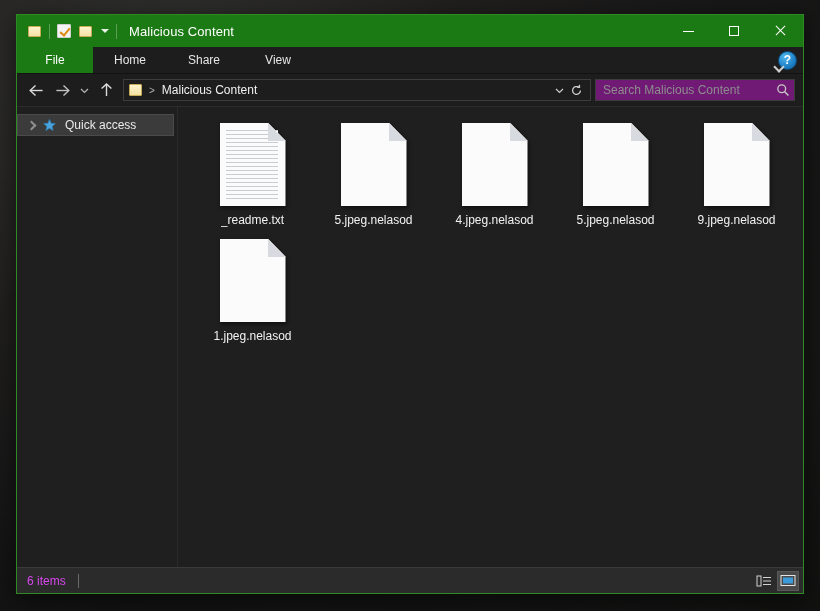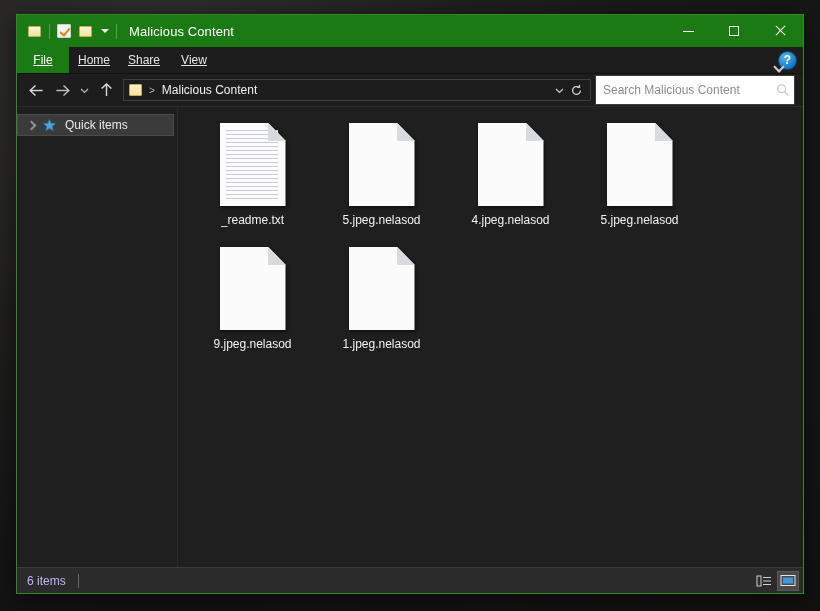--- a/index.html
+++ b/index.html
@@ -161,25 +161,24 @@
     display: flex;
     align-items: stretch;
     flex: 0 0 auto;
     position: relative;
     border-bottom: 1px solid #121212;
   }
   .tab {
     display: flex;
     align-items: center;
     justify-content: center;
-    padding: 0 2px;
+    padding: 0 14px;
     font-size: 12px;
     color: #e6e6e6;
     min-width: 46px;
-    text-decoration: underline;
   }
   .tab.file {
     background: #1b7a14;
     color: #ffffff;
     min-width: 48px;
   }
   .ribbon-right {
     margin-left: auto;
     display: flex;
     align-items: center;
@@ -272,24 +271,24 @@
     display: flex;
     align-items: center;
   }
   .mini-btn {
     width: 17px; height: 20px;
     display: flex; align-items: center; justify-content: center;
     color: #d3d3d3;
   }
   .searchbox {
     width: 200px;
-    height: 30px;
+    height: 22px;
     border: 1px solid #3d3d3d;
     box-sizing: border-box;
-    background: #ffffff;
+    background: #701a75;
     display: flex;
     align-items: center;
     padding: 0 4px 0 7px;
     flex: 0 0 auto;
   }
   .search-ph {
     color: #8d8d8d;
     font-size: 12px;
     flex: 1 1 auto;
     white-space: nowrap;
@@ -359,21 +358,20 @@
     flex: 1 1 auto;
     background: #1f1f1f;
     padding: 14px 0 0 14px;
     overflow: hidden;
     position: relative;
   }
   .filegrid {
     display: flex;
     flex-wrap: wrap;
     align-content: flex-start;
-    gap: 8px;
   }
   .file-item {
     width: 121px;
     height: 116px;
     display: flex;
     flex-direction: column;
     align-items: center;
     padding-top: 2px;
     box-sizing: border-box;
   }
@@ -423,21 +421,21 @@
   .statusbar {
     height: 25px;
     flex: 0 0 auto;
     background: #2b2b2b;
     border-top: 1px solid #3a3a3a;
     display: flex;
     align-items: center;
     padding: 0 4px 0 10px;
   }
   .status-text {
-    color: #c4b5fd;
+    color: #d946ef;
     font-size: 12px;
   }
   .status-divider {
     width: 1px;
     height: 14px;
     background: #6a6a6a;
     margin-left: 12px;
   }
   .status-right {
     margin-left: auto;
@@ -566,21 +564,21 @@
 
     <div class="navpane">
 
       <div class="nav-item selected">
         <span class="nav-chev"></span>
         <span class="nav-ico">
           <svg width="15" height="15" viewBox="0 0 15 15">
             <path d="M7.5 1.4 L9.1 5.3 L13.3 5.6 L10.1 8.4 L11.1 12.5 L7.5 10.3 L3.9 12.5 L4.9 8.4 L1.7 5.6 L5.9 5.3 Z" fill="#4aa3dd" stroke="#2f7fb5" stroke-width="0.7"></path>
           </svg>
         </span>
-        <span class="nav-label">Quick items</span>
+        <span class="nav-label">Quick access</span>
       </div>
 
 
 
     </div>
 
     <div class="content">
       <div class="filegrid">
 
         <div class="file-item">

